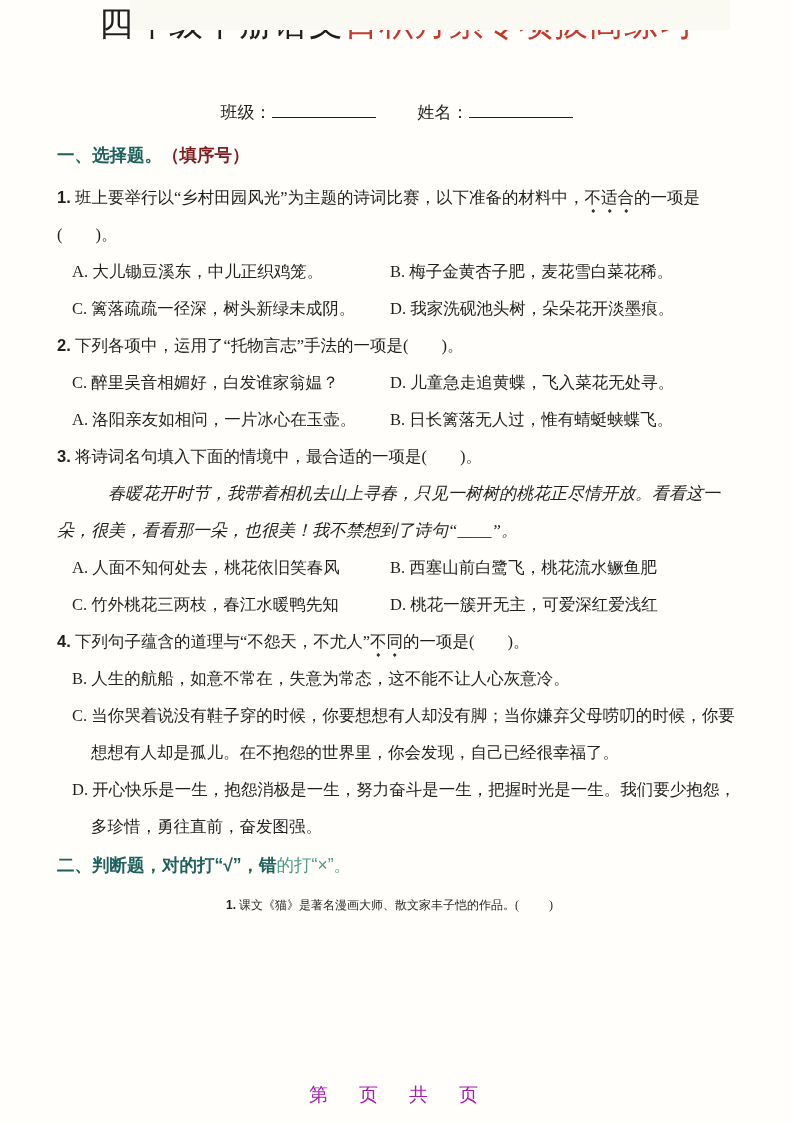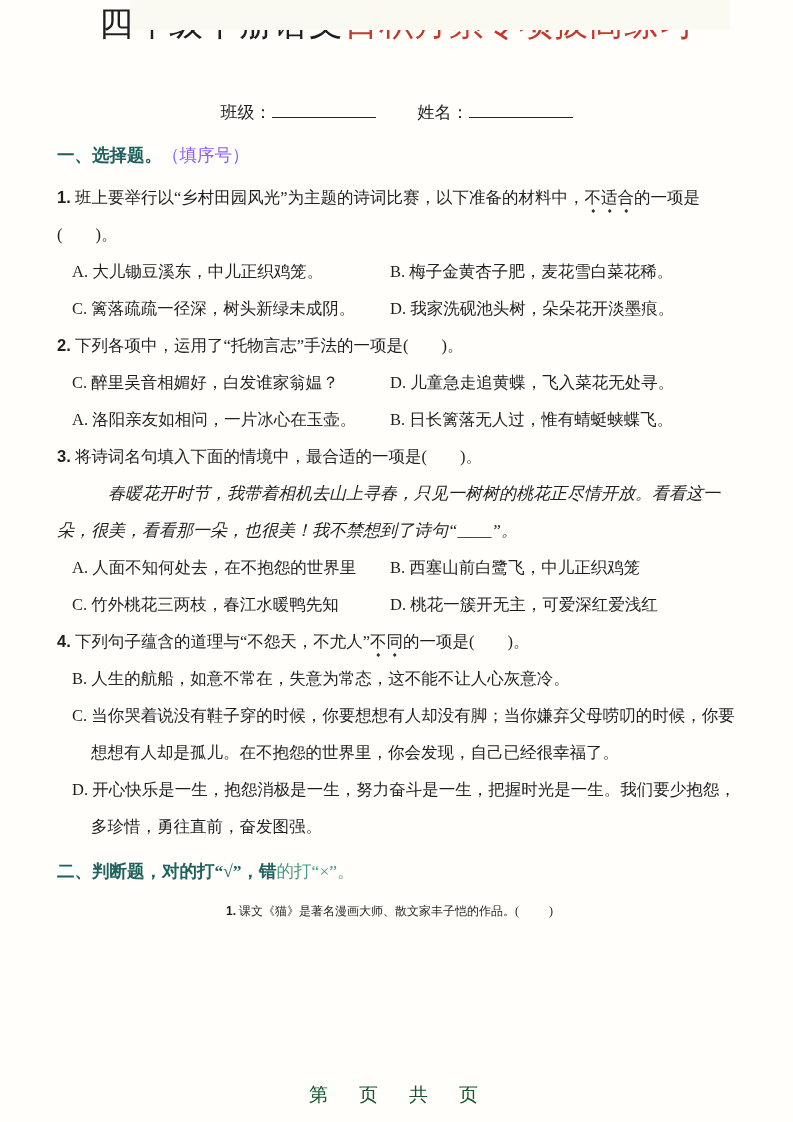--- a/index.html
+++ b/index.html
@@ -46,22 +46,22 @@
   }
   .id-line .gap { display: inline-block; width: 42px; }
   .sec-head {
     font-family: "Liberation Sans", sans-serif;
     font-size: 17.5px;
     font-weight: bold;
     line-height: 28px;
     color: #1d605c;
   }
   .sec-head.first { margin-top: 15px; }
-  .sec-head.second { margin-top: 12px; font-family: Liberation Serif, serif; }
-  .sec-head .light-gray { color: #8b5cf6; font-weight: normal; }
+  .sec-head.second { margin-top: 6px; }
+  .sec-head .light-gray { color: #7f1d1d; font-weight: bold; }
   .sec-head .light-teal { color: #4b9a86; font-weight: normal; }
   .q-text {
     margin-top: 10px;
     font-size: 16.5px;
     line-height: 37px;
   }
   .q-num { font-family: "Liberation Sans", sans-serif; font-weight: bold; }
   .emph-dots {
     background-image: radial-gradient(circle, #333 1.6px, rgba(0,0,0,0) 1.8px);
     background-size: 1em 6px;
@@ -98,21 +98,21 @@
     line-height: 37px;
   }
   .judge-row .answer-paren { padding-right: 12px; letter-spacing: 2px; }
   .footer {
     position: absolute;
     left: 0; right: 0;
     bottom: 14px;
     text-align: center;
     font-size: 19px;
     letter-spacing: 6px;
-    color: #14532d;
+    color: #a21caf;
   }
 </style>
 </head>
 <body>
 
 <div class="page">
   <div class="scan-band"></div>
 
   <h1 class="title"><span class="t-black">四年级下册语文</span><span class="t-red">日积月累专项拔高练习</span></h1>
 
@@ -138,22 +138,22 @@
     <span class="opt-right">D. 儿童急走追黄蝶，飞入菜花无处寻。</span>
   </div>
   <div class="row2">
     <span class="opt-left">A. 洛阳亲友如相问，一片冰心在玉壶。</span>
     <span class="opt-right">B. 日长篱落无人过，惟有蜻蜓蛱蝶飞。</span>
   </div>
 
   <p class="q-text" style="margin-top:0"><span class="q-num">3.</span> <span>将诗词名句填入下面的情境中，最合适的一项是(　　)。</span></p>
   <p class="passage">春暖花开时节，我带着相机去山上寻春，只见一树树的桃花正尽情开放。看看这一朵，很美，看看那一朵，也很美！我不禁想到了诗句“____”。</p>
   <div class="row2">
-    <span class="opt-left">A. 人面不知何处去，在不抱怨的世界里</span>
-    <span class="opt-right">B. 西塞山前白鹭飞，中儿正织鸡笼</span>
+    <span class="opt-left">A. 人面不知何处去，桃花依旧笑春风</span>
+    <span class="opt-right">B. 西塞山前白鹭飞，桃花流水鳜鱼肥</span>
   </div>
   <div class="row2">
     <span class="opt-left">C. 竹外桃花三两枝，春江水暖鸭先知</span>
     <span class="opt-right">D. 桃花一簇开无主，可爱深红爱浅红</span>
   </div>
 
   <p class="q-text" style="margin-top:0"><span class="q-num">4.</span> <span>下列句子蕴含的道理与“不怨天，不尤人”</span><span class="emph-dots">不同</span><span>的一项是(　　)。</span></p>
   <p class="opt-full">B. 人生的航船，如意不常在，失意为常态，这不能不让人心灰意冷。</p>
   <p class="opt-full">C. 当你哭着说没有鞋子穿的时候，你要想想有人却没有脚；当你嫌弃父母唠叨的时候，你要想想有人却是孤儿。在不抱怨的世界里，你会发现，自己已经很幸福了。</p>
   <p class="opt-full">D. 开心快乐是一生，抱怨消极是一生，努力奋斗是一生，把握时光是一生。我们要少抱怨，多珍惜，勇往直前，奋发图强。</p>

